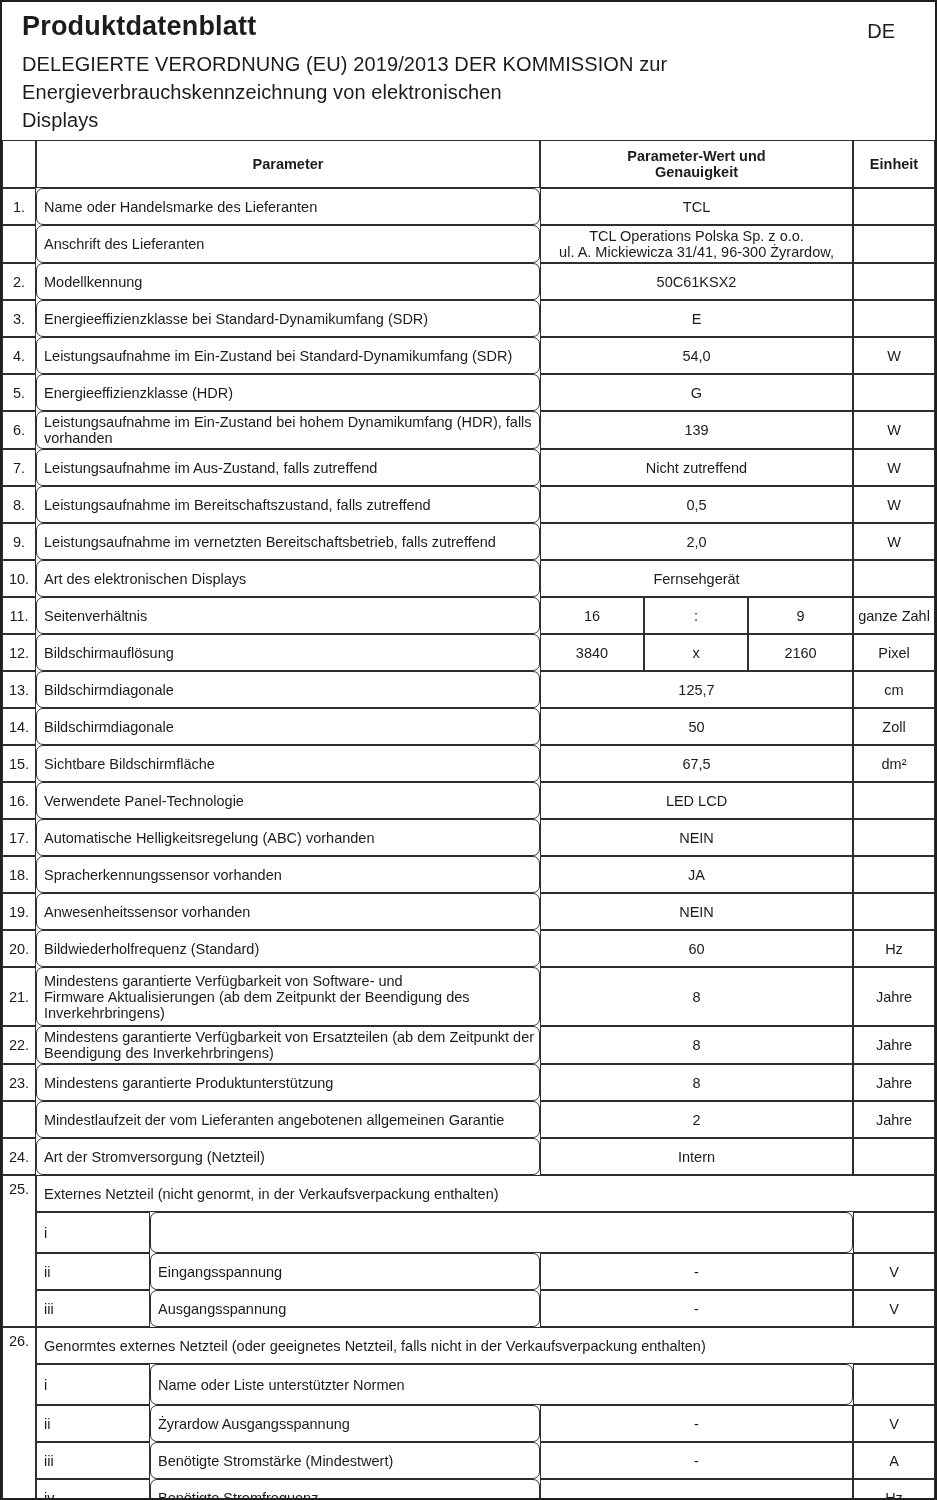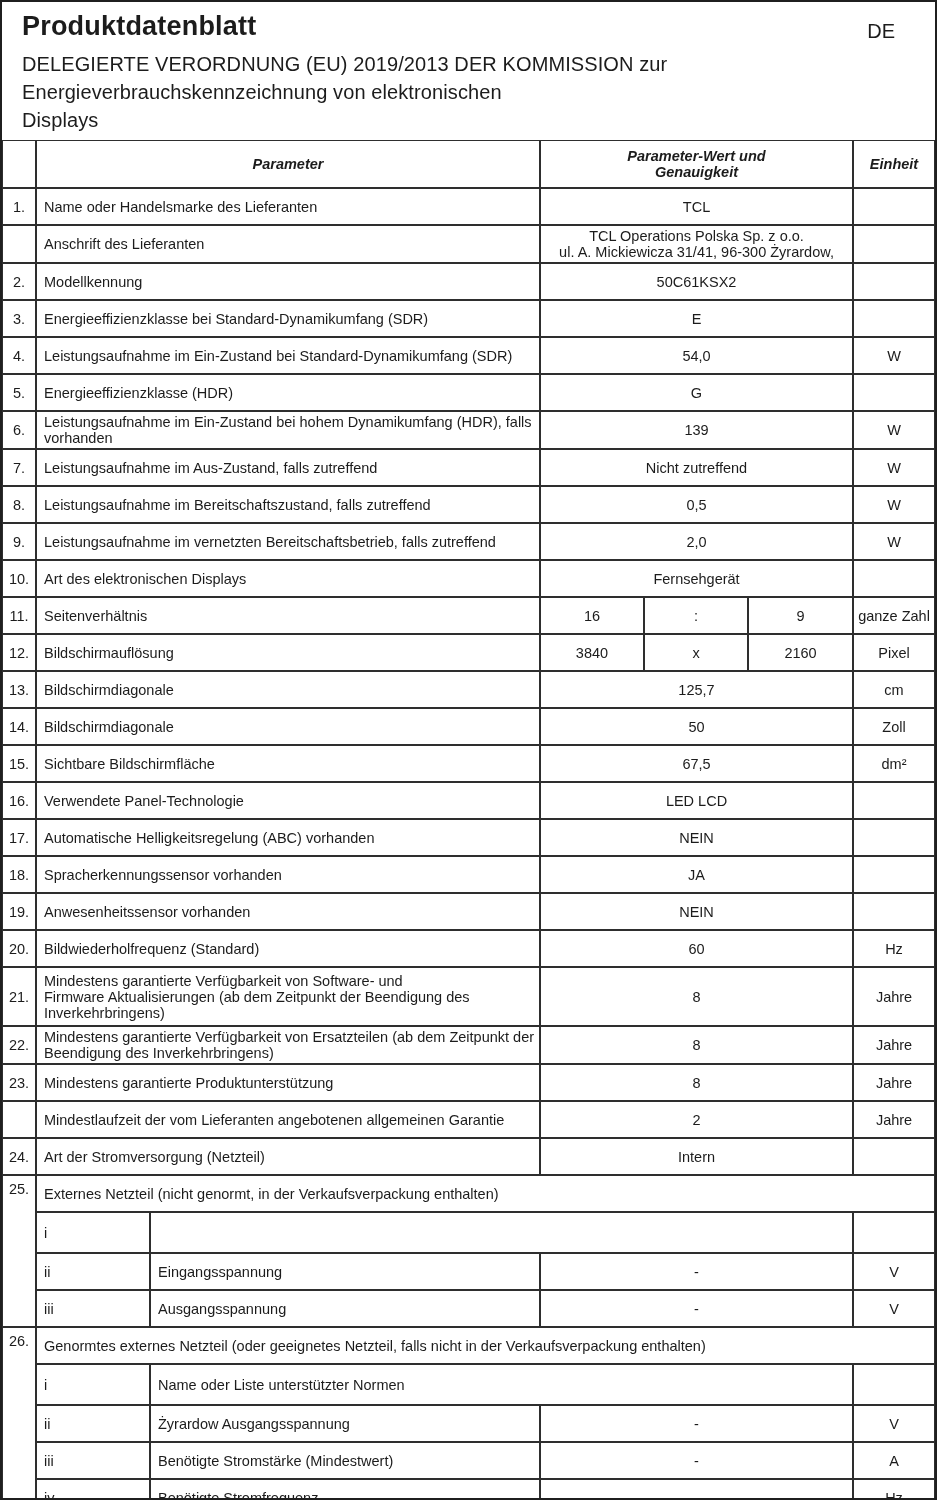--- a/index.html
+++ b/index.html
@@ -6,27 +6,27 @@
   body{width:937px;font-family:"Liberation Sans", sans-serif;color:#1c1c1c;}
   .page{width:937px;height:1500px;box-sizing:border-box;border:2px solid #1f1f1f;background:#fff;overflow:hidden;}
   .titlebar{display:flex;justify-content:space-between;align-items:flex-start;padding:9px 40px 0 20px;}
   .doc-title{font-size:27px;font-weight:bold;margin:0;line-height:1.15;letter-spacing:0.2px;}
   .lang{font-size:20px;margin-top:9px;}
   .subtitle{font-size:20px;line-height:28px;padding:7px 20px 6px 20px;letter-spacing:0.1px;}
   table.sheet{width:100%;border-collapse:separate;border-spacing:0;table-layout:fixed;}
   td{border:1.5px solid #2e2e2e;font-size:14.5px;padding:2px 4px;vertical-align:middle;box-sizing:border-box;overflow:hidden;}
   .c-num{text-align:center;}
   .c-key{text-align:left;padding-left:7px;}
-  .c-label{text-align:left;padding-left:7px;}
+  .c-label{text-align:left;padding-left:7px;border-radius:7px;}
   .c-sect{text-align:left;padding-left:7px;margin-top:30px;}
   .c-val{text-align:center;}
   .c-unit{text-align:center;white-space:nowrap;padding:2px 1px;}
   .th{font-weight:bold;text-align:center;}
   .top{vertical-align:top;padding-top:5px;}
-  tr.h-head td{height:48px;font-style:italic;}
+  tr.h-head td{height:48px;}
   tr.h-s td{height:37px;}
   tr.h-m td{height:34px;}
   tr.h-l td{height:59px;}
   tr.h-i td{height:41px;}
 </style>
 </head>
 <body>
 
 <div class="page">
 

